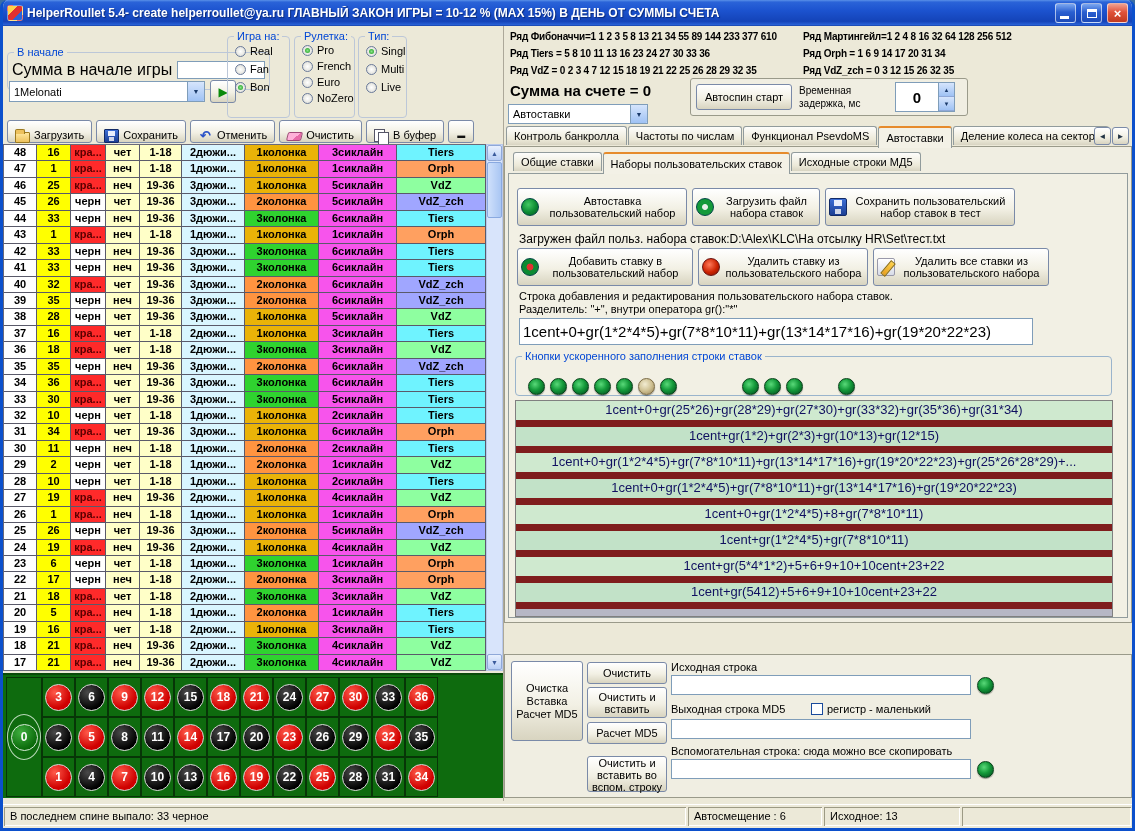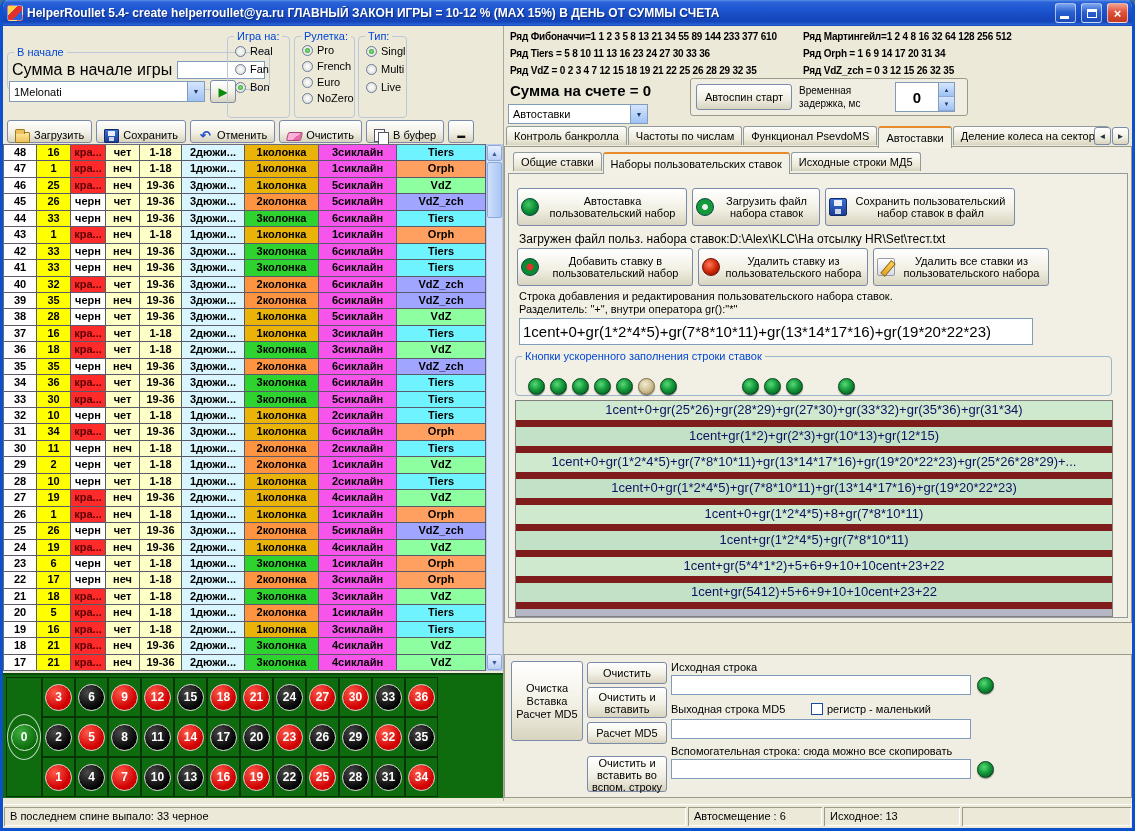--- a/index.html
+++ b/index.html
@@ -814,21 +814,21 @@
             <button class="xpbtn actbtn">
               <span class="aicon chip-green-icon"></span>
               <span class="alabel">Автоставка пользовательский набор</span>
             </button>
             <button class="xpbtn actbtn">
               <span class="aicon chip-load-icon"></span>
               <span class="alabel">Загрузить файл набора ставок</span>
             </button>
             <button class="xpbtn actbtn">
               <span class="aicon save-file-icon"></span>
-              <span class="alabel">Сохранить пользовательский набор ставок в файл</span>
+              <span class="alabel">Сохранить пользовательский набор ставок в тест</span>
             </button>
           </div>
 
         <div class="file-label">Загружен файл польз. набора ставок:D:\Alex\KLC\На отсылку HR\Set\тест.txt</div>
 
         <div id="actions2" class="actrow actrow2">
             <button class="xpbtn actbtn">
               <span class="aicon chip-add-icon"></span>
               <span class="alabel">Добавить ставку в пользовательский набор</span>
             </button>

